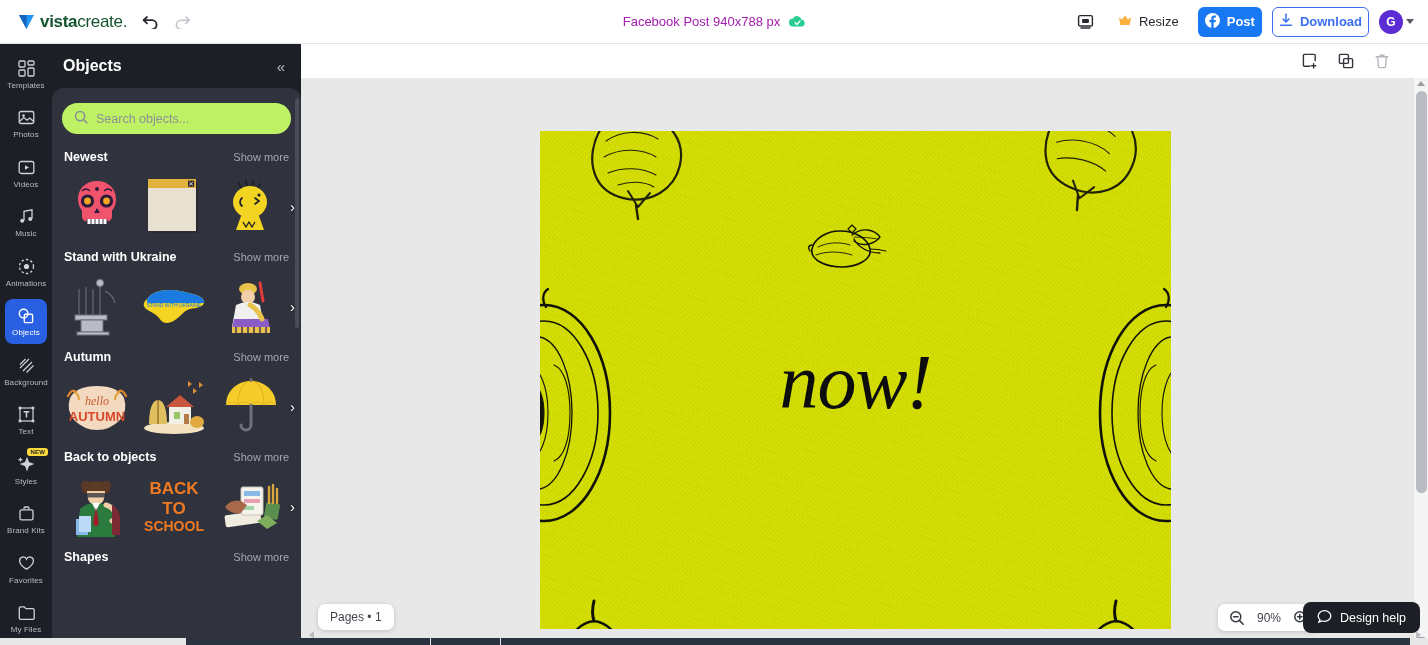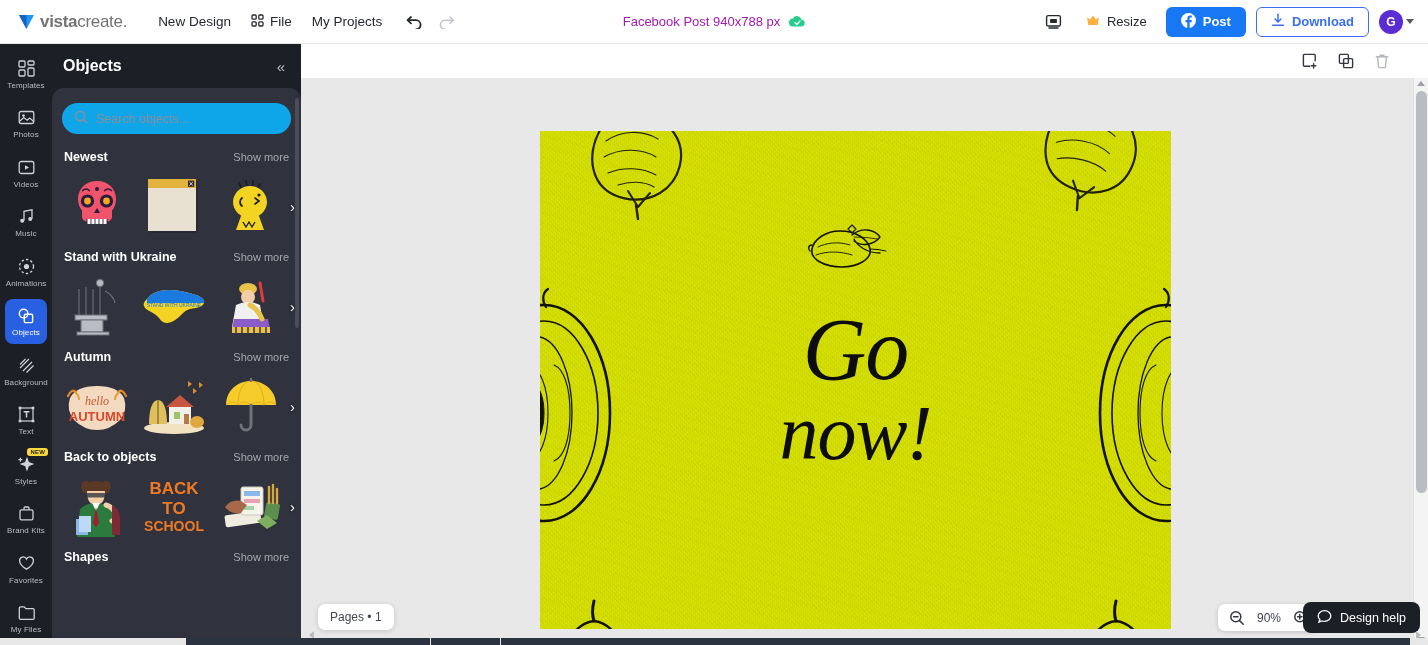--- a/index.html
+++ b/index.html
@@ -13,21 +13,21 @@
 
   
   .topbar {
     position:absolute; left:0; top:0; width:1428px; height:44px;
     background:#ffffff; border-bottom:1px solid #e6e6e6;
     display:flex; align-items:center; z-index:30;
   }
   .logo { display:flex; align-items:center; margin-left:18px; gap:5px; }
   .logo-mark { width:17px; height:17px; position:relative; }
   .logo-mark svg { display:block; }
-  .logo-text { font-size:17px; font-weight:700; color:#737373; letter-spacing:-.3px; }
+  .logo-text { font-size:17px; font-weight:700; color:#14532d; letter-spacing:-.3px; }
   .logo-text .thin { font-weight:400; }
 
   .topnav { display:flex; align-items:center; margin-left:22px; gap:2px; }
   .topnav-item {
     display:flex; align-items:center; gap:6px; padding:6px 9px;
     font-size:13.5px; color:#25282e; border-radius:5px; cursor:pointer;
     white-space:nowrap;
   }
   .undo-group { display:flex; align-items:center; margin-left:10px; gap:6px; }
   .icon-btn {
@@ -42,21 +42,21 @@
     font-size:13px; color:#a21caf;
   }
   .cloud-ok { width:17px; height:15px; display:block; }
 
   .topright {
     margin-left:auto; display:flex; align-items:center; gap:10px; padding-right:14px;
   }
   .btn {
     display:inline-flex; align-items:center; justify-content:center; gap:7px;
     height:30px; border-radius:6px; font-size:13px; font-weight:600;
-    cursor:pointer; white-space:nowrap; padding:0 14px; border:1px solid transparent;
+    cursor:pointer; white-space:nowrap; padding:0 6px; border:1px solid transparent;
   }
   .btn-resize { color:#25282e; font-weight:500; background:transparent; padding:0 8px; }
   .btn-post { background:#1877f2; color:#fff; }
   .btn-download { background:#fff; color:#3b6ef0; border:1px solid #3b6ef0; }
   .btn-trial { background:#fbb040; color:#1d1f24; }
   .avatar-wrap { display:flex; align-items:center; gap:3px; cursor:pointer; }
   .avatar {
     width:24px; height:24px; border-radius:50%; background:#5b2bd4; color:#fff;
     display:flex; align-items:center; justify-content:center;
     font-size:12px; font-weight:700;
@@ -94,21 +94,21 @@
     padding:0 16px 0 11px; flex:0 0 auto;
   }
   .panel-title { font-size:16px; font-weight:700; color:#fff; }
   .collapse-btn { color:#b9bcc4; cursor:pointer; font-size:15px; line-height:1; }
   .panel-body {
     flex:1; background:#30323d; border-radius:12px 12px 0 0;
     margin:0 0 0 0; overflow:hidden; position:relative; padding:0 10px;
   }
   .search-wrap { padding:15px 0 6px; }
   .search {
-    height:31px; background:#0ea5e9; border-radius:16px; display:flex; align-items:center;
+    height:31px; background:#bef264; border-radius:16px; display:flex; align-items:center;
     gap:8px; padding:12px 12px; cursor:text;
   }
   .search input {
     border:none; outline:none; font-size:12.5px; color:#25282e; flex:1;
     font-family:"Liberation Sans", sans-serif; background:transparent;
   }
   .search input::placeholder { color:#8c8f97; }
 
   .sec { margin-top:10px; }
   .sec-head { display:flex; align-items:baseline; justify-content:space-between; padding:0 2px 7px; }
@@ -243,39 +243,20 @@
     <div class="logo">
       <span class="logo-mark">
         <svg width="17" height="17" viewBox="0 0 17 17">
           <path d="M1 2 L16 2 L8.5 16 Z" fill="#2196f3"></path>
           <path d="M1 2 L8.5 16 L8.5 2 Z" fill="#1565c0"></path>
         </svg>
       </span>
       <span class="logo-text"><span>vista</span><span class="thin">create.</span></span>
     </div>
 
-    <div class="topnav">
-      <div class="topnav-item">
-        <span>New Design</span>
-      </div>
-      <div class="topnav-item">
-        <span>
-          <svg width="13" height="13" viewBox="0 0 13 13" fill="none" stroke="#25282e" stroke-width="1.3">
-            <rect x="1" y="1" width="4.2" height="4.2" rx="1"></rect>
-            <rect x="7.8" y="1" width="4.2" height="4.2" rx="1"></rect>
-            <rect x="1" y="7.8" width="4.2" height="4.2" rx="1"></rect>
-            <rect x="7.8" y="7.8" width="4.2" height="4.2" rx="1"></rect>
-          </svg>
-        </span>
-        <span>File</span>
-      </div>
-      <div class="topnav-item">
-        <span>My Projects</span>
-      </div>
-    </div>
 
     <div class="undo-group">
       <div class="icon-btn">
         <svg width="17" height="15" viewBox="0 0 17 15" fill="none" stroke="#25282e" stroke-width="1.8" stroke-linecap="round" stroke-linejoin="round">
           <path d="M5 3 L1.6 6.2 L5 9.4"></path>
           <path d="M1.8 6.2 H10 a4.6 4.6 0 0 1 0 9.2" stroke-width="1.8"></path>
         </svg>
       </div>
       <div class="icon-btn disabled">
         <svg width="17" height="15" viewBox="0 0 17 15" fill="none" stroke="#c3c6cc" stroke-width="1.6" stroke-linecap="round" stroke-linejoin="round">
@@ -758,21 +739,20 @@
               <path d="M44 10c10-8 22-6 28 2-6 8-18 10-26 4" stroke-width="1.3"></path>
               <path d="M46 12q12 0 24 2" stroke-width=".8"></path>
               <path d="M46 14c4 8 14 14 26 14" stroke-width="1.3"></path>
               <path d="M40 4l4-4 4 4-4 4z" stroke-width="1.1"></path>
               <path d="M62 24q8 0 16 2" stroke-width="1"></path>
             </g>
           </g>
         </svg>
 
         <div class="headline">
-          <div class="h-go">Go</div>
           <div class="h-now">now!</div>
         </div>
       </div>
     </div>
 
     <div class="vscroll">
       <span class="arrow-up"></span>
       <div class="thumbv"></div>
       <span class="arrow-dn"></span>
     </div>

